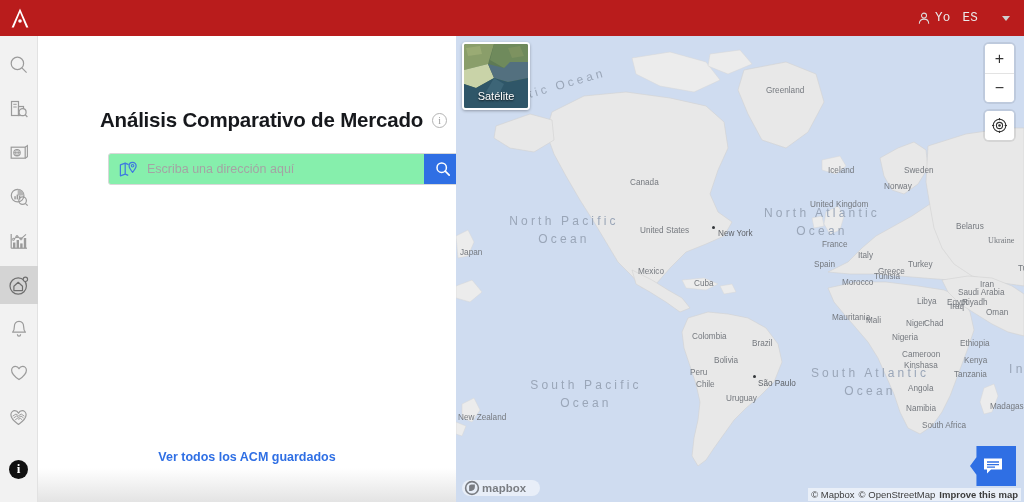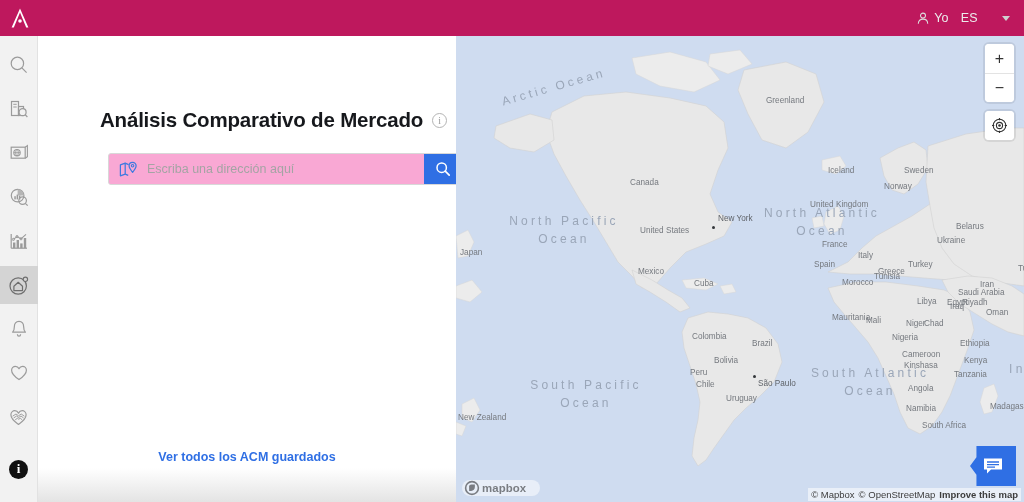--- a/index.html
+++ b/index.html
@@ -7,22 +7,22 @@
     width: 1024px; height: 502px;
     overflow: hidden;
     font-family: "Liberation Sans", sans-serif;
     background: #ffffff;
   }
   #app { position: relative; width: 1024px; height: 502px; }
 
   
   .topbar {
     position: absolute; left: 0; top: 0; width: 1024px; height: 36px;
-    background: #be185d;
-    display: flex; align-items: center;
+    background: #b91c1c;
+    display: flex; align-items: center; font-family: Liberation Mono, monospace;
   }
   .logo-wrap { width: 40px; height: 36px; display: flex; align-items: center; justify-content: center; }
   .topbar-right {
     margin-left: auto; display: flex; align-items: center; gap: 12px;
     padding-right: 14px; color: #e8e8e8; font-size: 12px;
   }
   .user-chip { display: flex; align-items: center; gap: 5px; }
   .user-chip .u-label { font-size: 12.5px; color: #ececec; letter-spacing: .2px; }
   .lang-chip { display: flex; align-items: center; gap: 24px; }
   .lang-chip .l-label { font-size: 12.5px; color: #ececec; letter-spacing: .3px; }
@@ -71,21 +71,21 @@
     white-space: nowrap;
   }
   .info-circle {
     width: 15px; height: 15px; border-radius: 50%; border: 1px solid #b4b4b4;
     color: #9b9b9b; font-size: 10px; display:flex; align-items:center; justify-content:center;
     font-family: "Liberation Serif", serif; flex: 0 0 auto;
   }
 
   .search-row {
     display: flex; margin: 21px 0 0 70px; width: 354px; height: 32px;
-    border: 1px solid #d8d8d8; border-radius: 3px; overflow: hidden; background:#f9a8d4;
+    border: 1px solid #d8d8d8; border-radius: 3px; overflow: hidden; background:#86efac;
   }
   .search-pin { width: 38px; display: flex; align-items: center; justify-content: center; }
   .search-input {
     flex: 1 1 auto; border: none; outline: none; font-size: 12.5px; color: #303030;
     font-family: "Liberation Sans", sans-serif; background: transparent;
   }
   .search-input::placeholder { color: #a4a4a4; }
   .search-btn {
     width: 37px; background: #2f6fe4; border: none; cursor: pointer;
     display: flex; align-items: center; justify-content: center;
@@ -368,27 +368,27 @@
       <path class="landlite" d="M0 250 L16 244 L26 256 L14 266 L0 262 Z"></path>
     </svg>
 
     <div id="map-labels">
         <div class="maplabel ocean" style="left: 44px; top: 44px; transform: rotate(-16deg);">Arctic Ocean</div>
         <div class="maplabel ocean" style="left: 48px; top: 176px; width: 120px; text-align: center; line-height: 18px; white-space: normal;">North Pacific Ocean</div>
         <div class="maplabel ocean" style="left: 306px; top: 168px; width: 120px; text-align: center; line-height: 18px; white-space: normal;">North Atlantic Ocean</div>
         <div class="maplabel ocean" style="left: 354px; top: 328px; width: 120px; text-align: center; line-height: 18px; white-space: normal;">South Atlantic Ocean</div>
         <div class="maplabel ocean" style="left: 70px; top: 340px; width: 120px; text-align: center; line-height: 18px; white-space: normal;">South Pacific Ocean</div>
         <div class="maplabel ocean" style="left: 548px; top: 324px; width: 120px; text-align: center; line-height: 18px; white-space: normal;">Indian Ocean</div>
-        <div class="maplabel country" style="left: 310px; top: 60px;">Greenland</div>
+        <div class="maplabel country" style="left: 310px; top: 50px;">Greenland</div>
         <div class="maplabel country" style="left: 372px; top: 130px;">Iceland</div>
         <div class="maplabel country" style="left: 448px; top: 130px;">Sweden</div>
         <div class="maplabel country" style="left: 428px; top: 146px;">Norway</div>
         <div class="maplabel country" style="left: 354px; top: 164px;">United Kingdom</div>
         <div class="maplabel country" style="left: 500px; top: 186px;">Belarus</div>
-        <div class="maplabel country" style="left: 481px; top: 200px;">Ukraine</div>
+        <div class="maplabel country" style="left: 532px; top: 200px; font-family: Liberation Serif, serif;">Ukraine</div>
         <div class="maplabel country" style="left: 366px; top: 204px;">France</div>
         <div class="maplabel country" style="left: 358px; top: 224px;">Spain</div>
         <div class="maplabel country" style="left: 422px; top: 231px;">Greece</div>
         <div class="maplabel country" style="left: 402px; top: 215px;">Italy</div>
         <div class="maplabel country" style="left: 452px; top: 224px;">Turkey</div>
         <div class="maplabel country" style="left: 562px; top: 228px;">Turkmenistan</div>
         <div class="maplabel country" style="left: 494px; top: 242px; margin-top: 24px;">Iraq</div>
         <div class="maplabel country" style="left: 524px; top: 244px;">Iran</div>
         <div class="maplabel country" style="left: 470px; top: 262px; margin-left: 21px;">Egypt</div>
         <div class="maplabel country" style="left: 502px; top: 252px;">Saudi Arabia</div>
@@ -417,25 +417,39 @@
         <div class="maplabel country" style="left: 238px; top: 243px;">Cuba</div>
         <div class="maplabel country" style="left: 236px; top: 296px;">Colombia</div>
         <div class="maplabel country" style="left: 234px; top: 332px;">Peru</div>
         <div class="maplabel country" style="left: 296px; top: 303px;">Brazil</div>
         <div class="maplabel country" style="left: 258px; top: 320px;">Bolivia</div>
         <div class="maplabel country" style="left: 240px; top: 344px;">Chile</div>
         <div class="maplabel country" style="left: 270px; top: 358px;">Uruguay</div>
         <div class="maplabel country" style="left: 2px; top: 377px;">New Zealand</div>
         <div class="maplabel country" style="left: 4px; top: 212px;">Japan</div>
         <div class="citydot" style="left: 256px; top: 190px;"></div>
-        <div class="maplabel city" style="left: 262px; top: 178px;">New York</div>
+        <div class="maplabel city" style="left: 262px; top: 193px;">New York</div>
         <div class="citydot" style="left: 297px; top: 339px;"></div>
         <div class="maplabel city" style="left: 302px; top: 343px; text-align: center;">São Paulo</div>
       </div>
 
+    <div class="sat-toggle">
+      <svg class="sat-thumb" viewBox="0 0 64 64" preserveAspectRatio="none">
+        <rect x="0" y="0" width="64" height="64" fill="#5e7a55"></rect>
+        <path d="M0 0 L30 0 L24 20 L0 26 Z" fill="#8a9e6a"></path>
+        <path d="M30 0 L64 0 L64 18 L40 24 L26 16 Z" fill="#6f8a5c"></path>
+        <path d="M0 26 L24 20 L30 34 L12 44 L0 40 Z" fill="#c9d3a8"></path>
+        <path d="M24 20 L40 24 L46 18 L64 18 L64 34 L44 38 L30 34 Z" fill="#53707f"></path>
+        <path d="M0 40 L12 44 L30 34 L44 38 L64 34 L64 64 L0 64 Z" fill="#2f5668"></path>
+        <path d="M30 34 L40 40 L34 52 L22 48 Z" fill="#3d6577"></path>
+        <path d="M44 4 L56 2 L60 12 L48 14 Z" fill="#7d9260"></path>
+        <path d="M2 4 L16 2 L18 10 L4 12 Z" fill="#9aab74"></path>
+      </svg>
+      <div class="sat-label">Satélite</div>
+    </div>
 
     <div class="map-ctrls">
       <div class="ctrl-group">
         <button class="ctrl-btn">+</button>
         <button class="ctrl-btn">−</button>
       </div>
       <div class="ctrl-group">
         <button class="ctrl-btn">
           <svg width="15" height="15" viewBox="0 0 15 15">
             <circle cx="7.5" cy="7.5" r="6.3" fill="none" stroke="#333" stroke-width="1.1"></circle>

